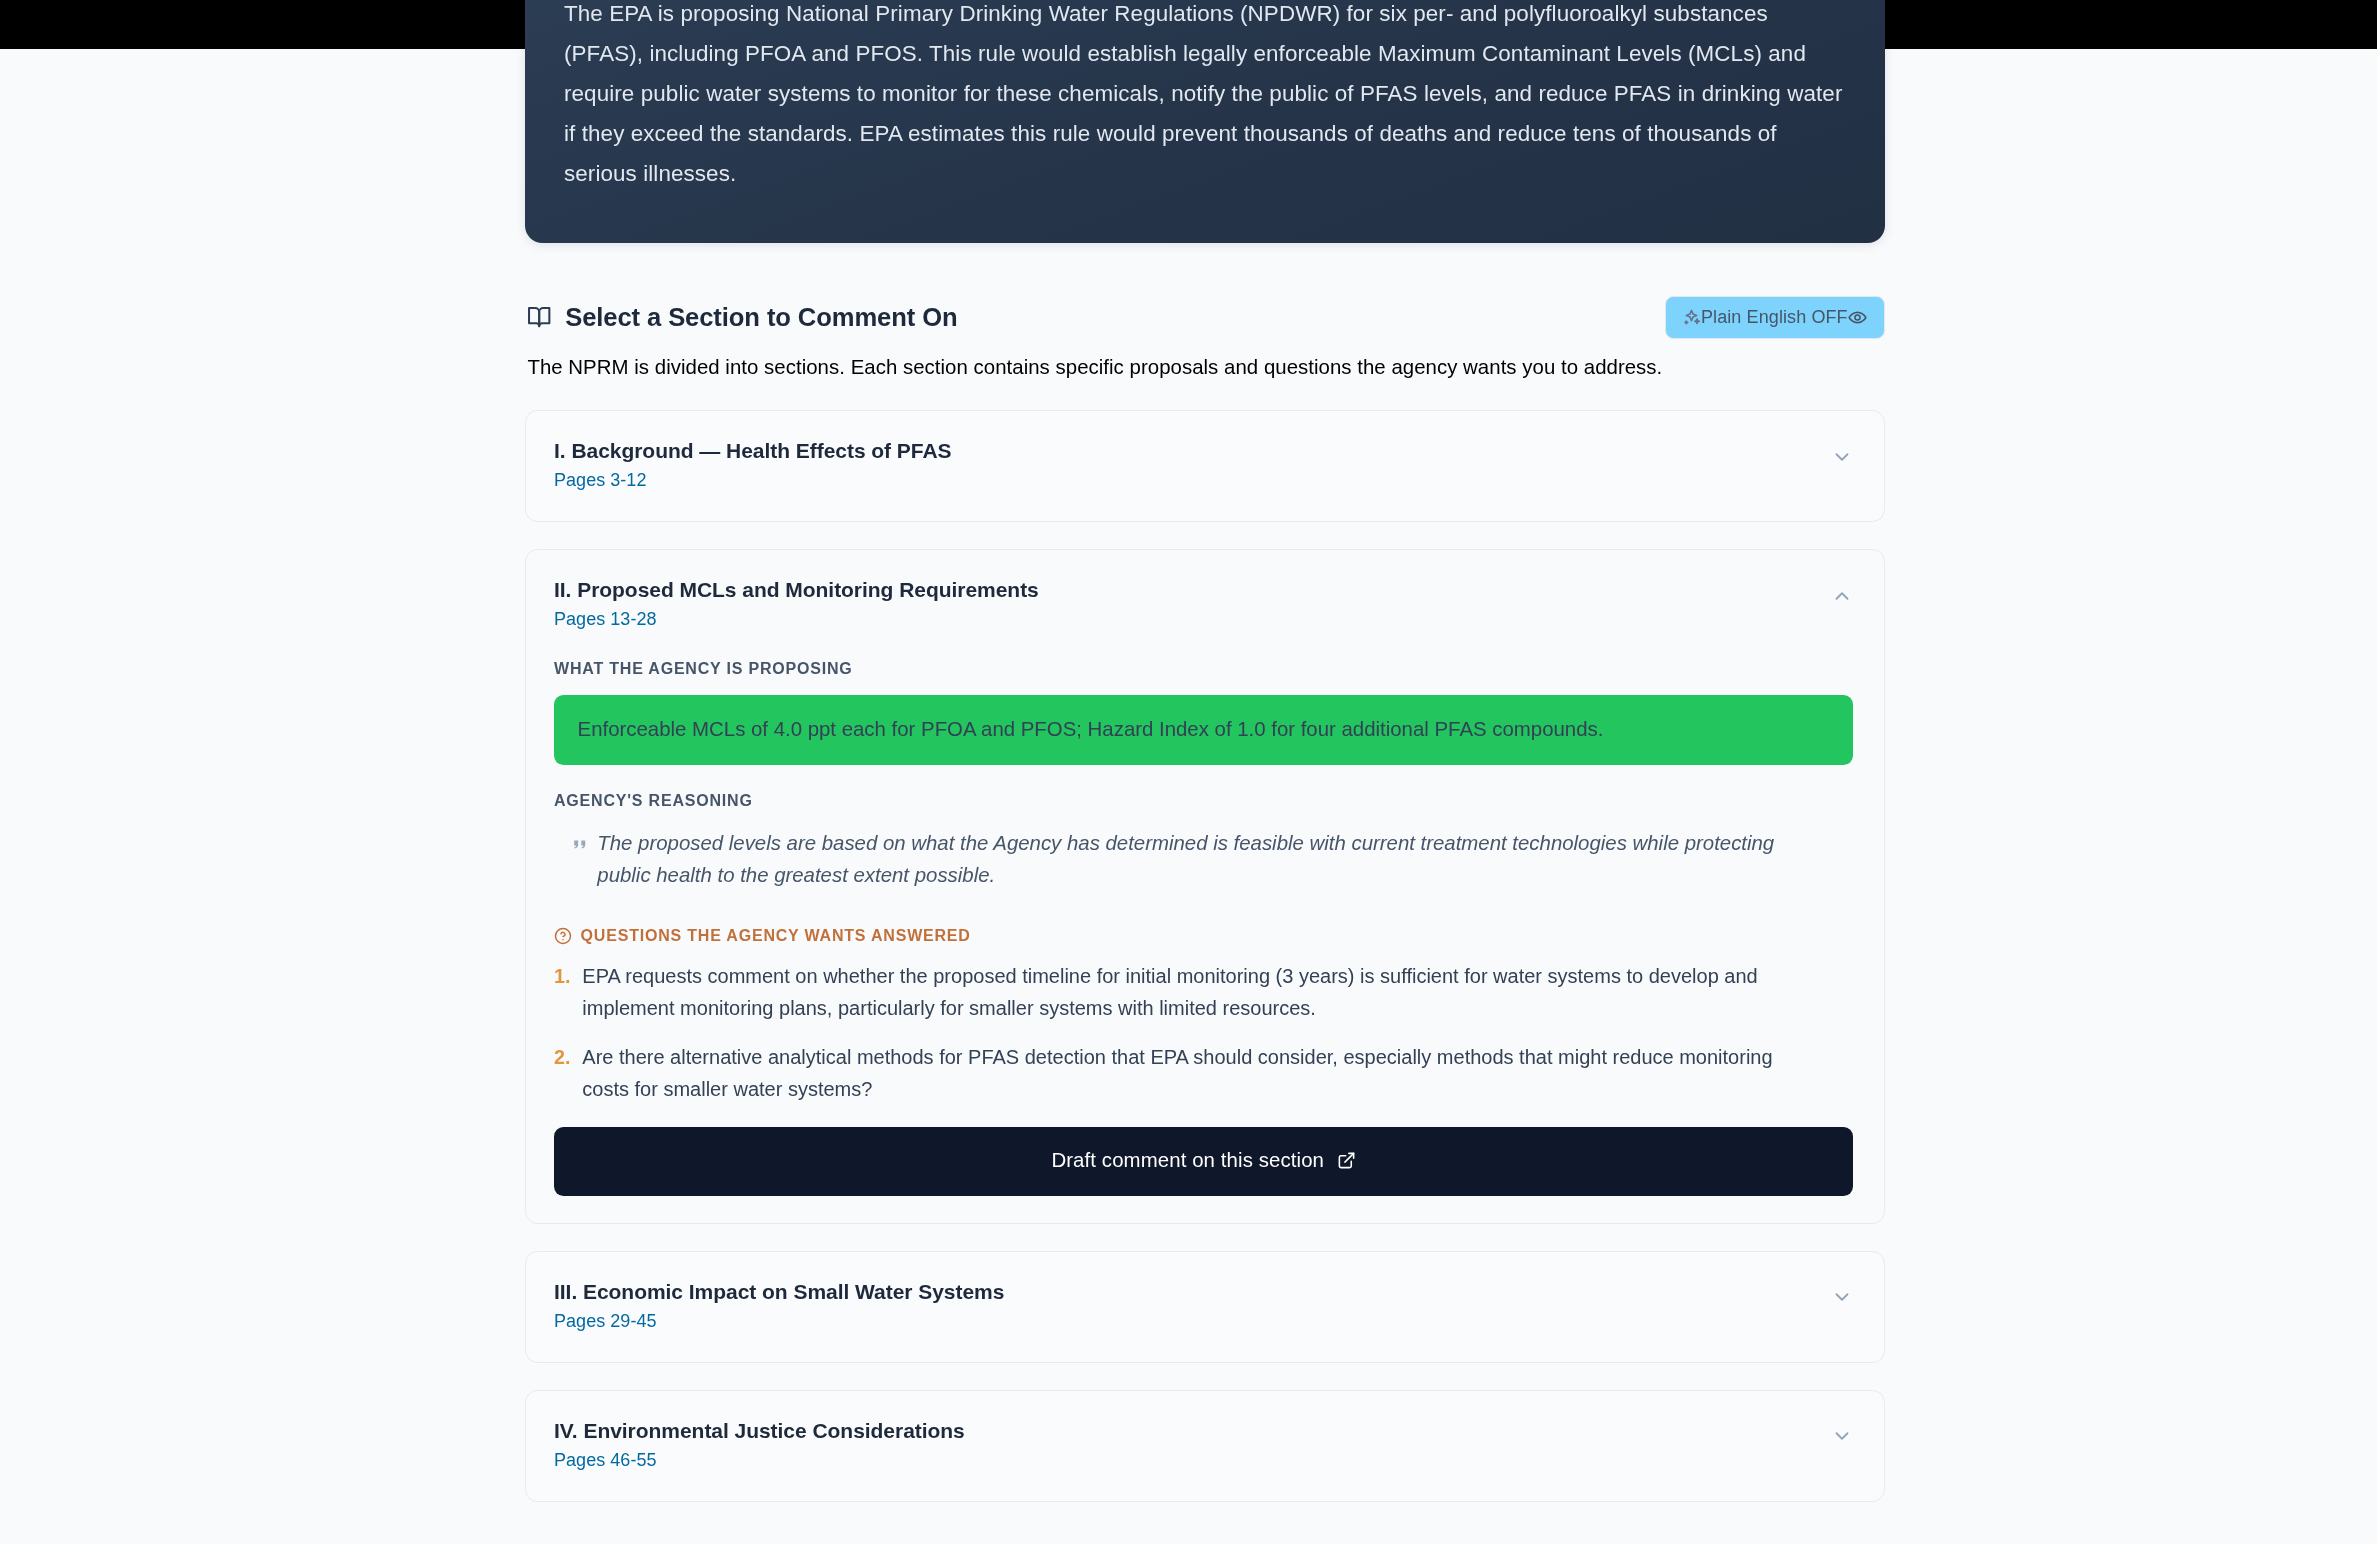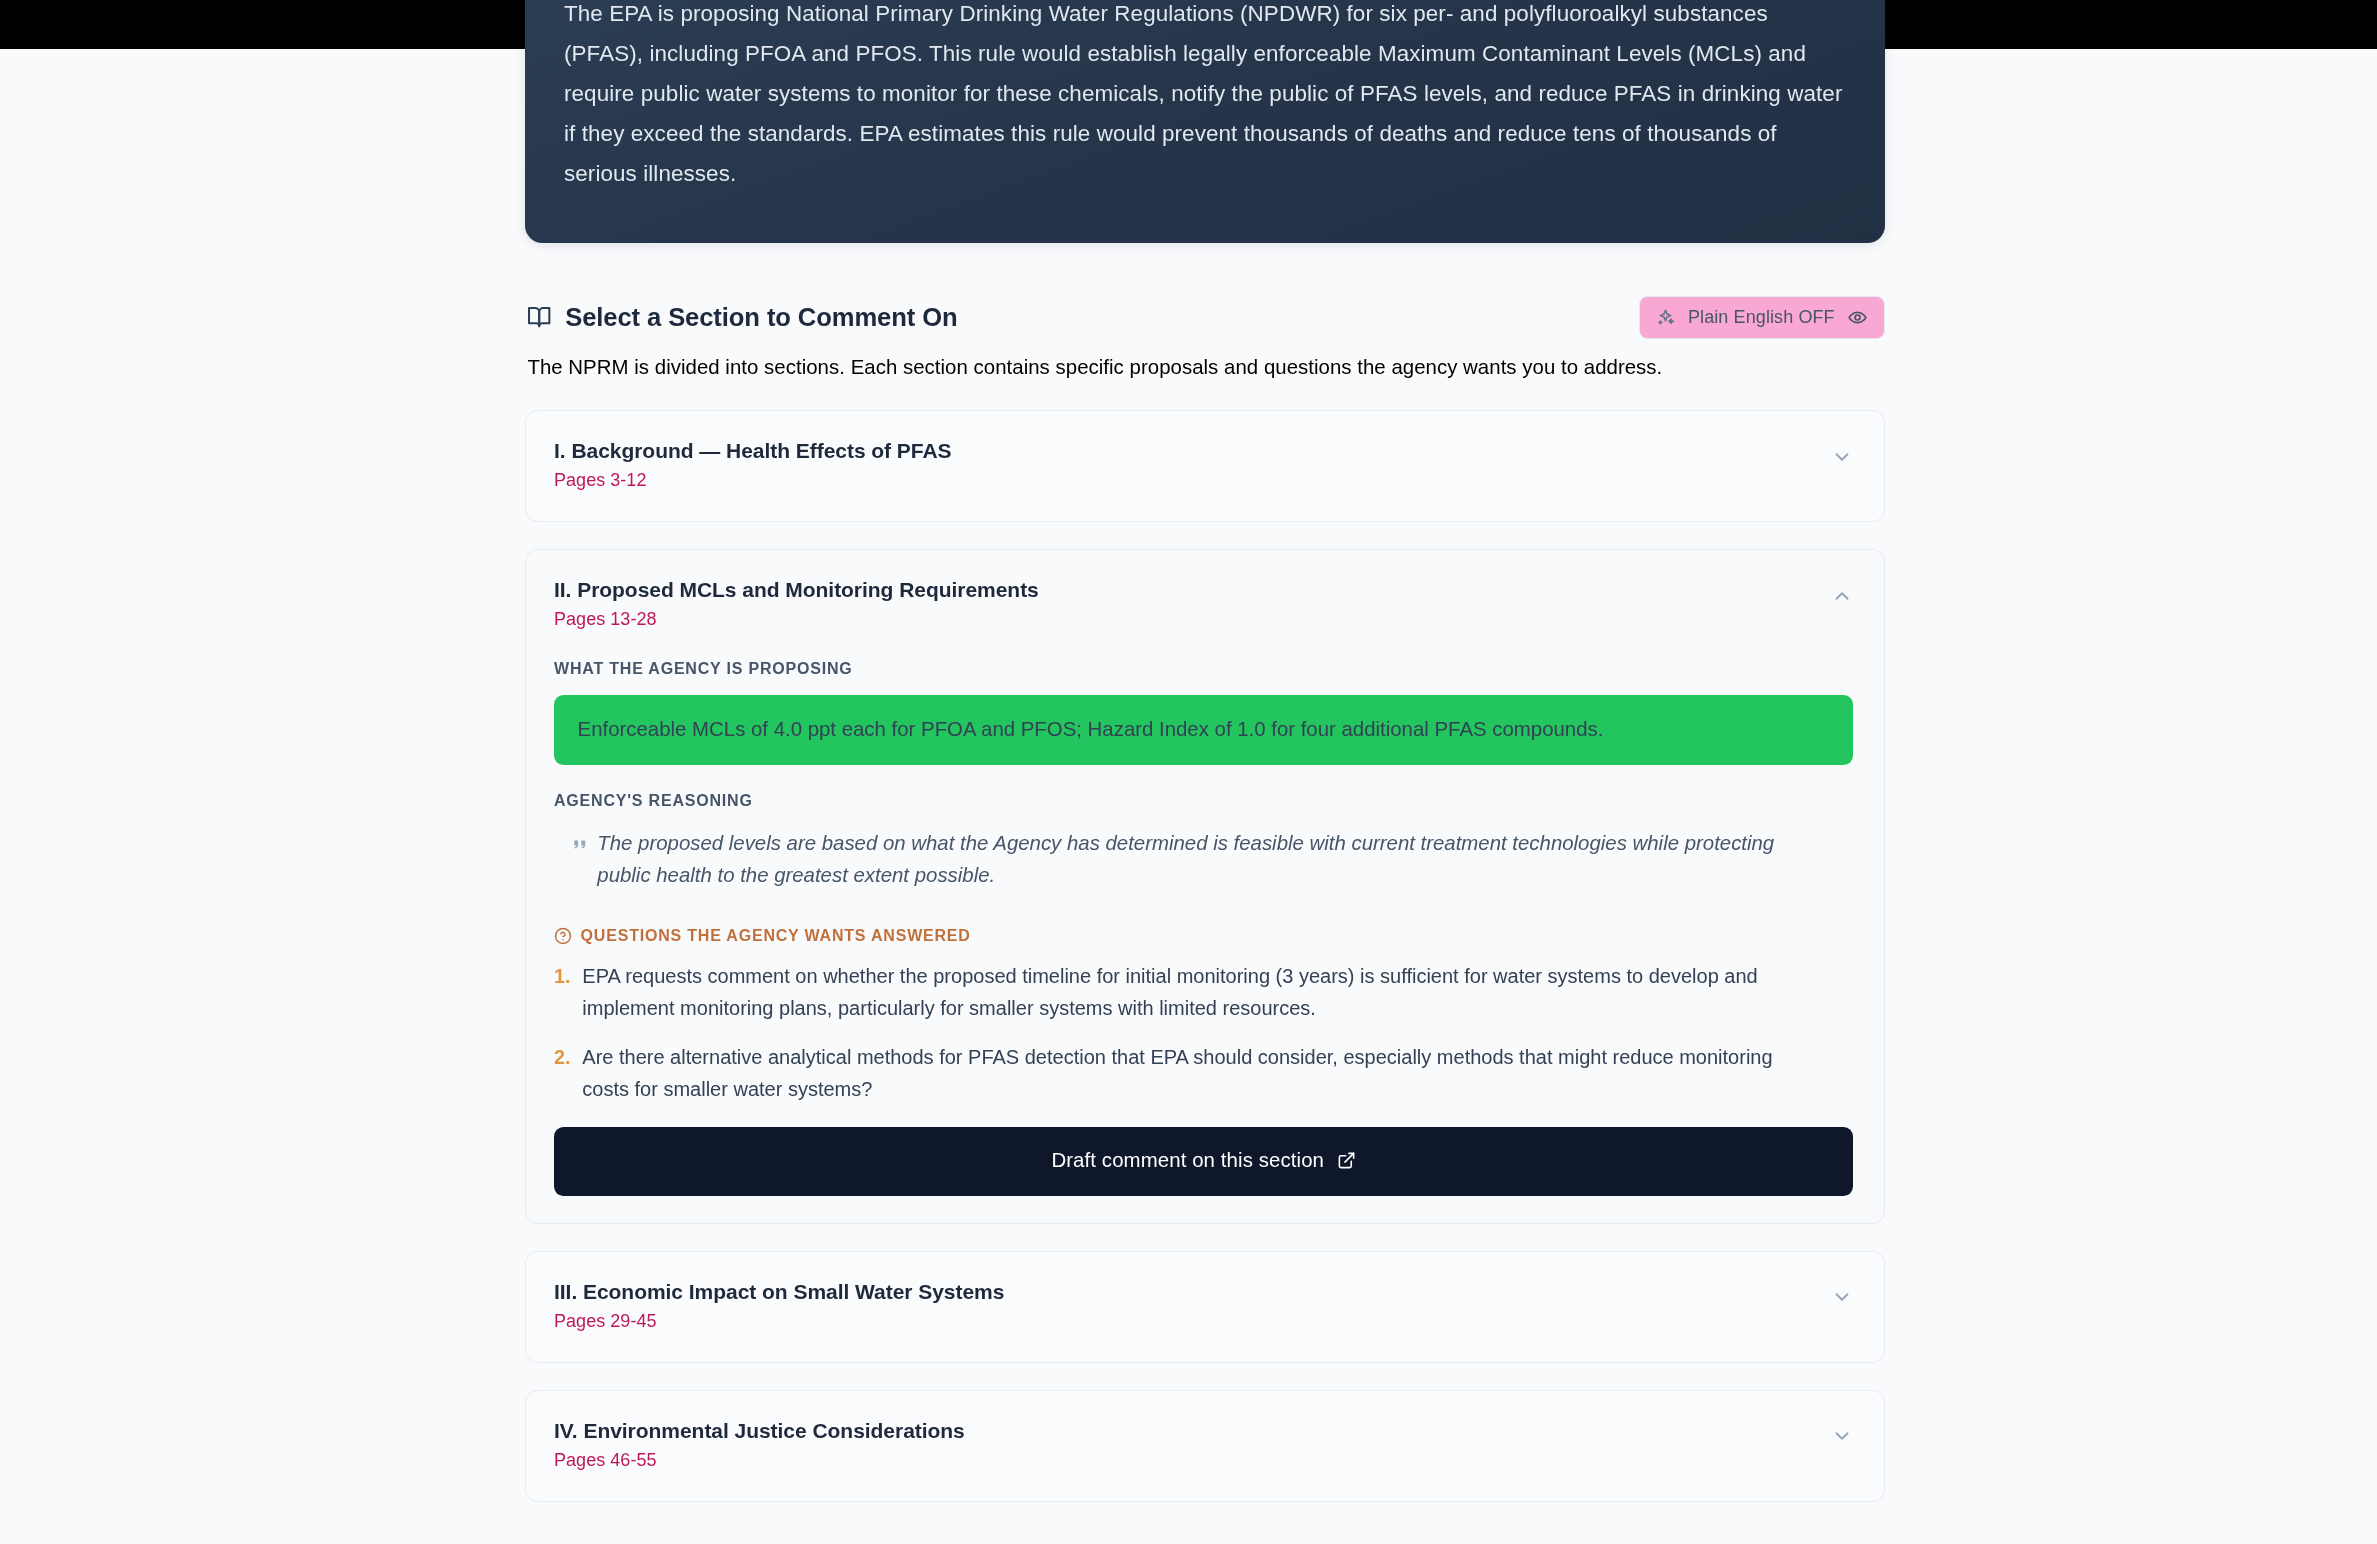--- a/index.html
+++ b/index.html
@@ -72,22 +72,22 @@
     font-size: 25.6px;
     font-weight: bold;
     color: #1e293b;
     letter-spacing: -0.1px;
   }
 
   
   .pe-toggle {
     display: flex;
     align-items: center;
-    gap: 13px;
-    background: #f9a8d4;
+    gap: 0;
+    background: #7dd3fc;
     border: 0.8px solid #e2e8f0;
     border-radius: 8.6px;
     padding: 10.2px 17.3px 10.2px 15.7px;
     cursor: pointer;
   }
   .pe-label {
     font-size: 18px;
     color: #475569;
     letter-spacing: 0.1px;
   }
@@ -122,21 +122,21 @@
   }
   .card-head-text { display: flex; flex-direction: column; gap: 7px; }
   .card-title {
     font-size: 21px;
     font-weight: bold;
     color: #1e293b;
     letter-spacing: -0.04px;
   }
   .card-pages {
     font-size: 18px;
-    color: #be185d;
+    color: #0369a1;
     letter-spacing: 0.04px;
   }
   .chev { display: block; width: 22px; height: 22px; margin-top: 6.3px; }
 
   
   .card-body { padding: 0 31px 27px 28px; }
 
   .kicker {
     font-size: 16px;
     font-weight: bold;

